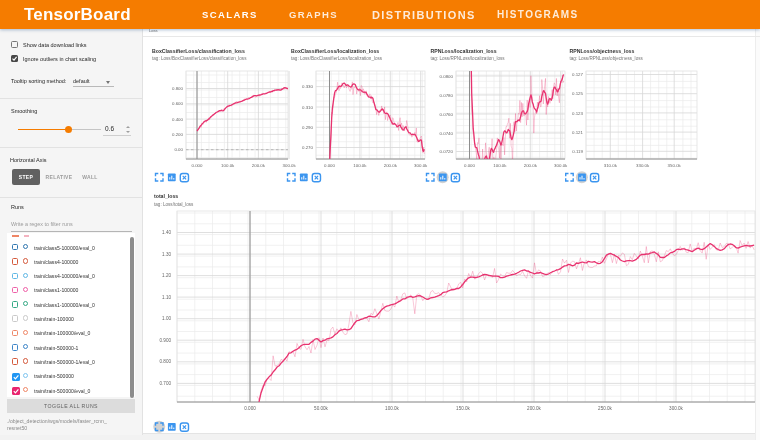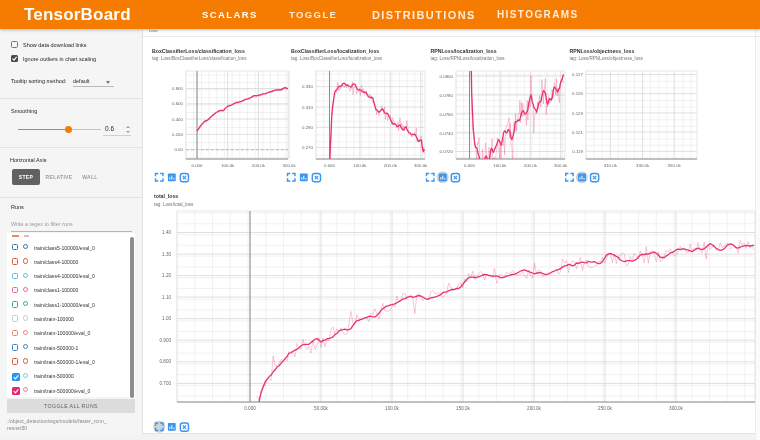--- a/index.html
+++ b/index.html
@@ -2,21 +2,21 @@
 <html><head><meta charset="utf-8"><style>
 *{margin:0;padding:0;box-sizing:border-box}
 html,body{width:760px;height:440px;overflow:hidden;font-family:"Liberation Sans",sans-serif;background:#fafafa}
 .abs{position:absolute}
 </style></head>
 <body>
 
 <div class="abs" style="left:0;top:0;width:760px;height:28.5px;background:#f57c00;box-shadow:0 1px 3px rgba(70,110,160,.45);z-index:5">
   <div class="abs" style="left:24px;top:4.5px;font-size:17px;font-weight:bold;color:#fff;letter-spacing:.2px">TensorBoard</div>
   <div class="abs" style="left:202px;top:8.5px;font-size:9.5px;font-weight:bold;color:#fff;letter-spacing:1.4px">SCALARS</div>
-  <div class="abs" style="left:289px;top:8.5px;font-size:9.5px;font-weight:bold;color:rgba(255,255,255,.85);letter-spacing:1.4px">TOGGLE</div>
+  <div class="abs" style="left:289px;top:8.5px;font-size:9.5px;font-weight:bold;color:rgba(255,255,255,.85);letter-spacing:1.4px">GRAPHS</div>
   <div class="abs" style="left:372px;top:8.5px;font-size:11px;font-weight:bold;color:rgba(255,255,255,.85);letter-spacing:1.4px">DISTRIBUTIONS</div>
   <div class="abs" style="left:497px;top:8.5px;font-size:10px;font-weight:bold;color:rgba(255,255,255,.85);letter-spacing:1.4px">HISTOGRAMS</div>
 </div>
 
 <div class="abs" style="left:143px;top:28px;width:617px;height:405px;background:#fff"></div>
 <div class="abs" style="left:0;top:433px;width:760px;height:7px;background:#f2f2f2;border-top:1px solid #e4e4e4"></div>
 
 <div class="abs" style="left:755px;top:28px;width:5px;height:412px;background:#fbfbfb;border-left:1px solid #ededed"></div>
 
 <div class="abs" style="left:0;top:28px;width:143px;height:407px;background:#f5f5f5;border-right:1px solid #e2e2e2;z-index:2">

